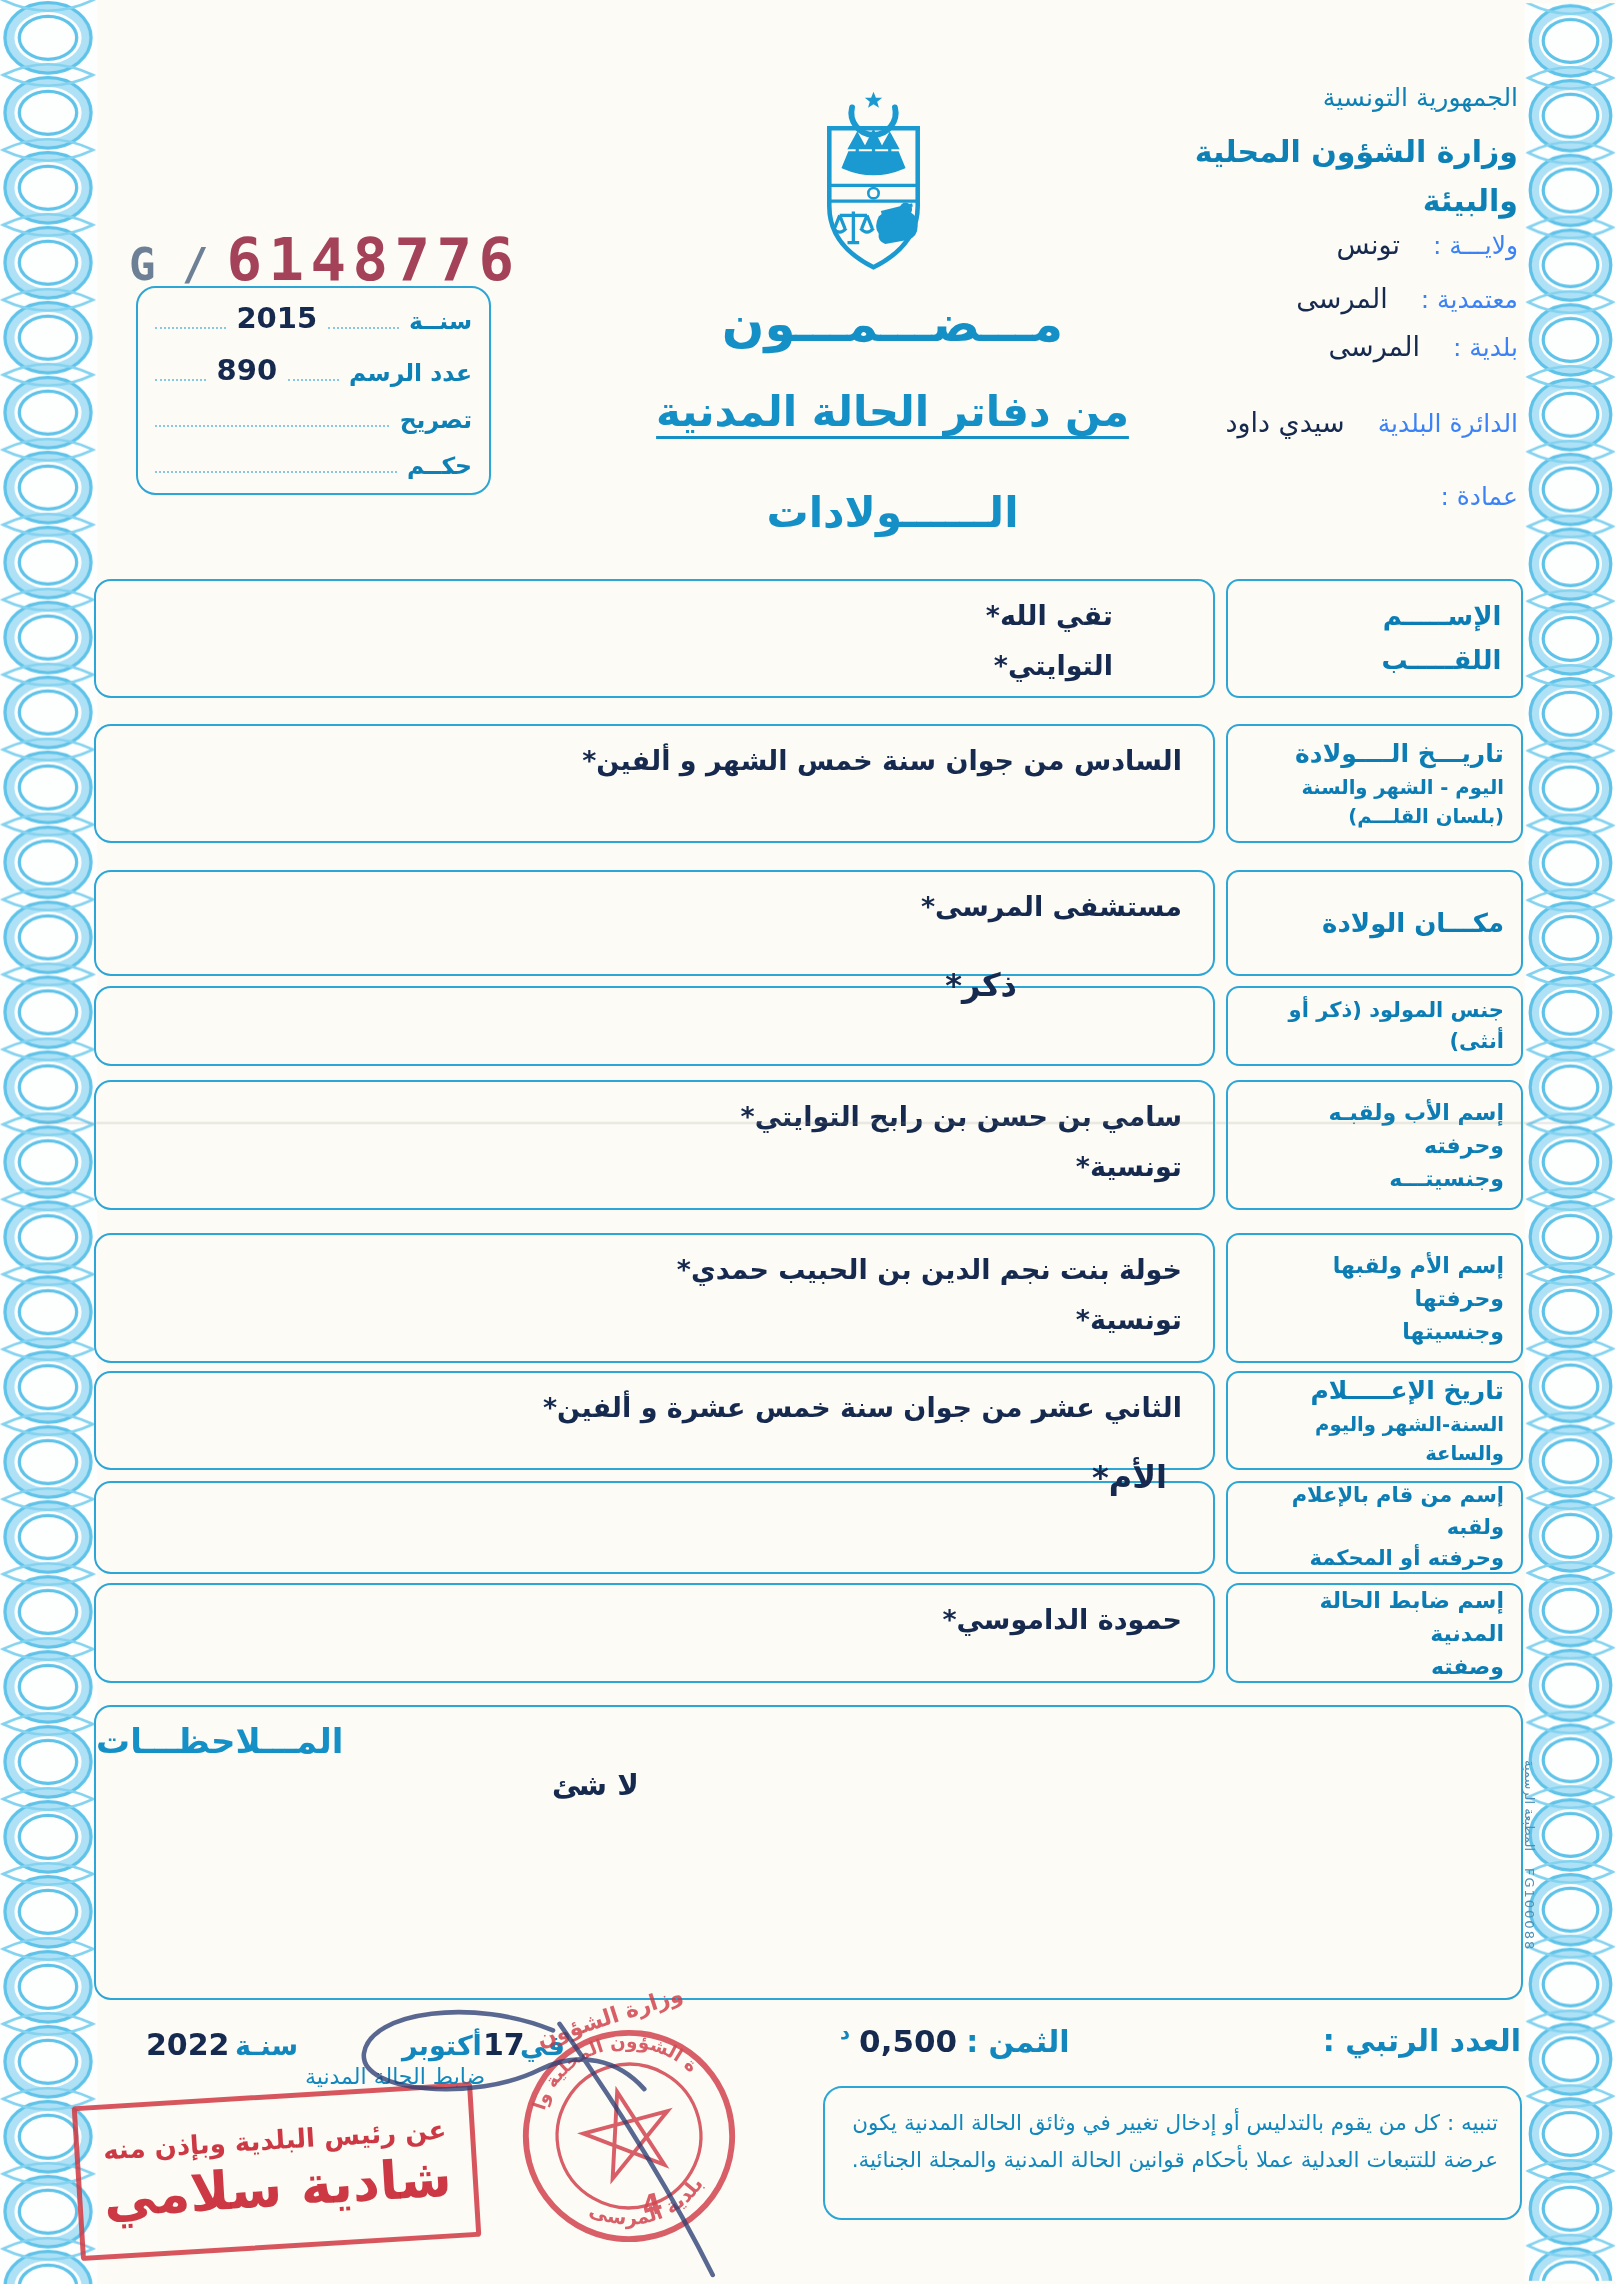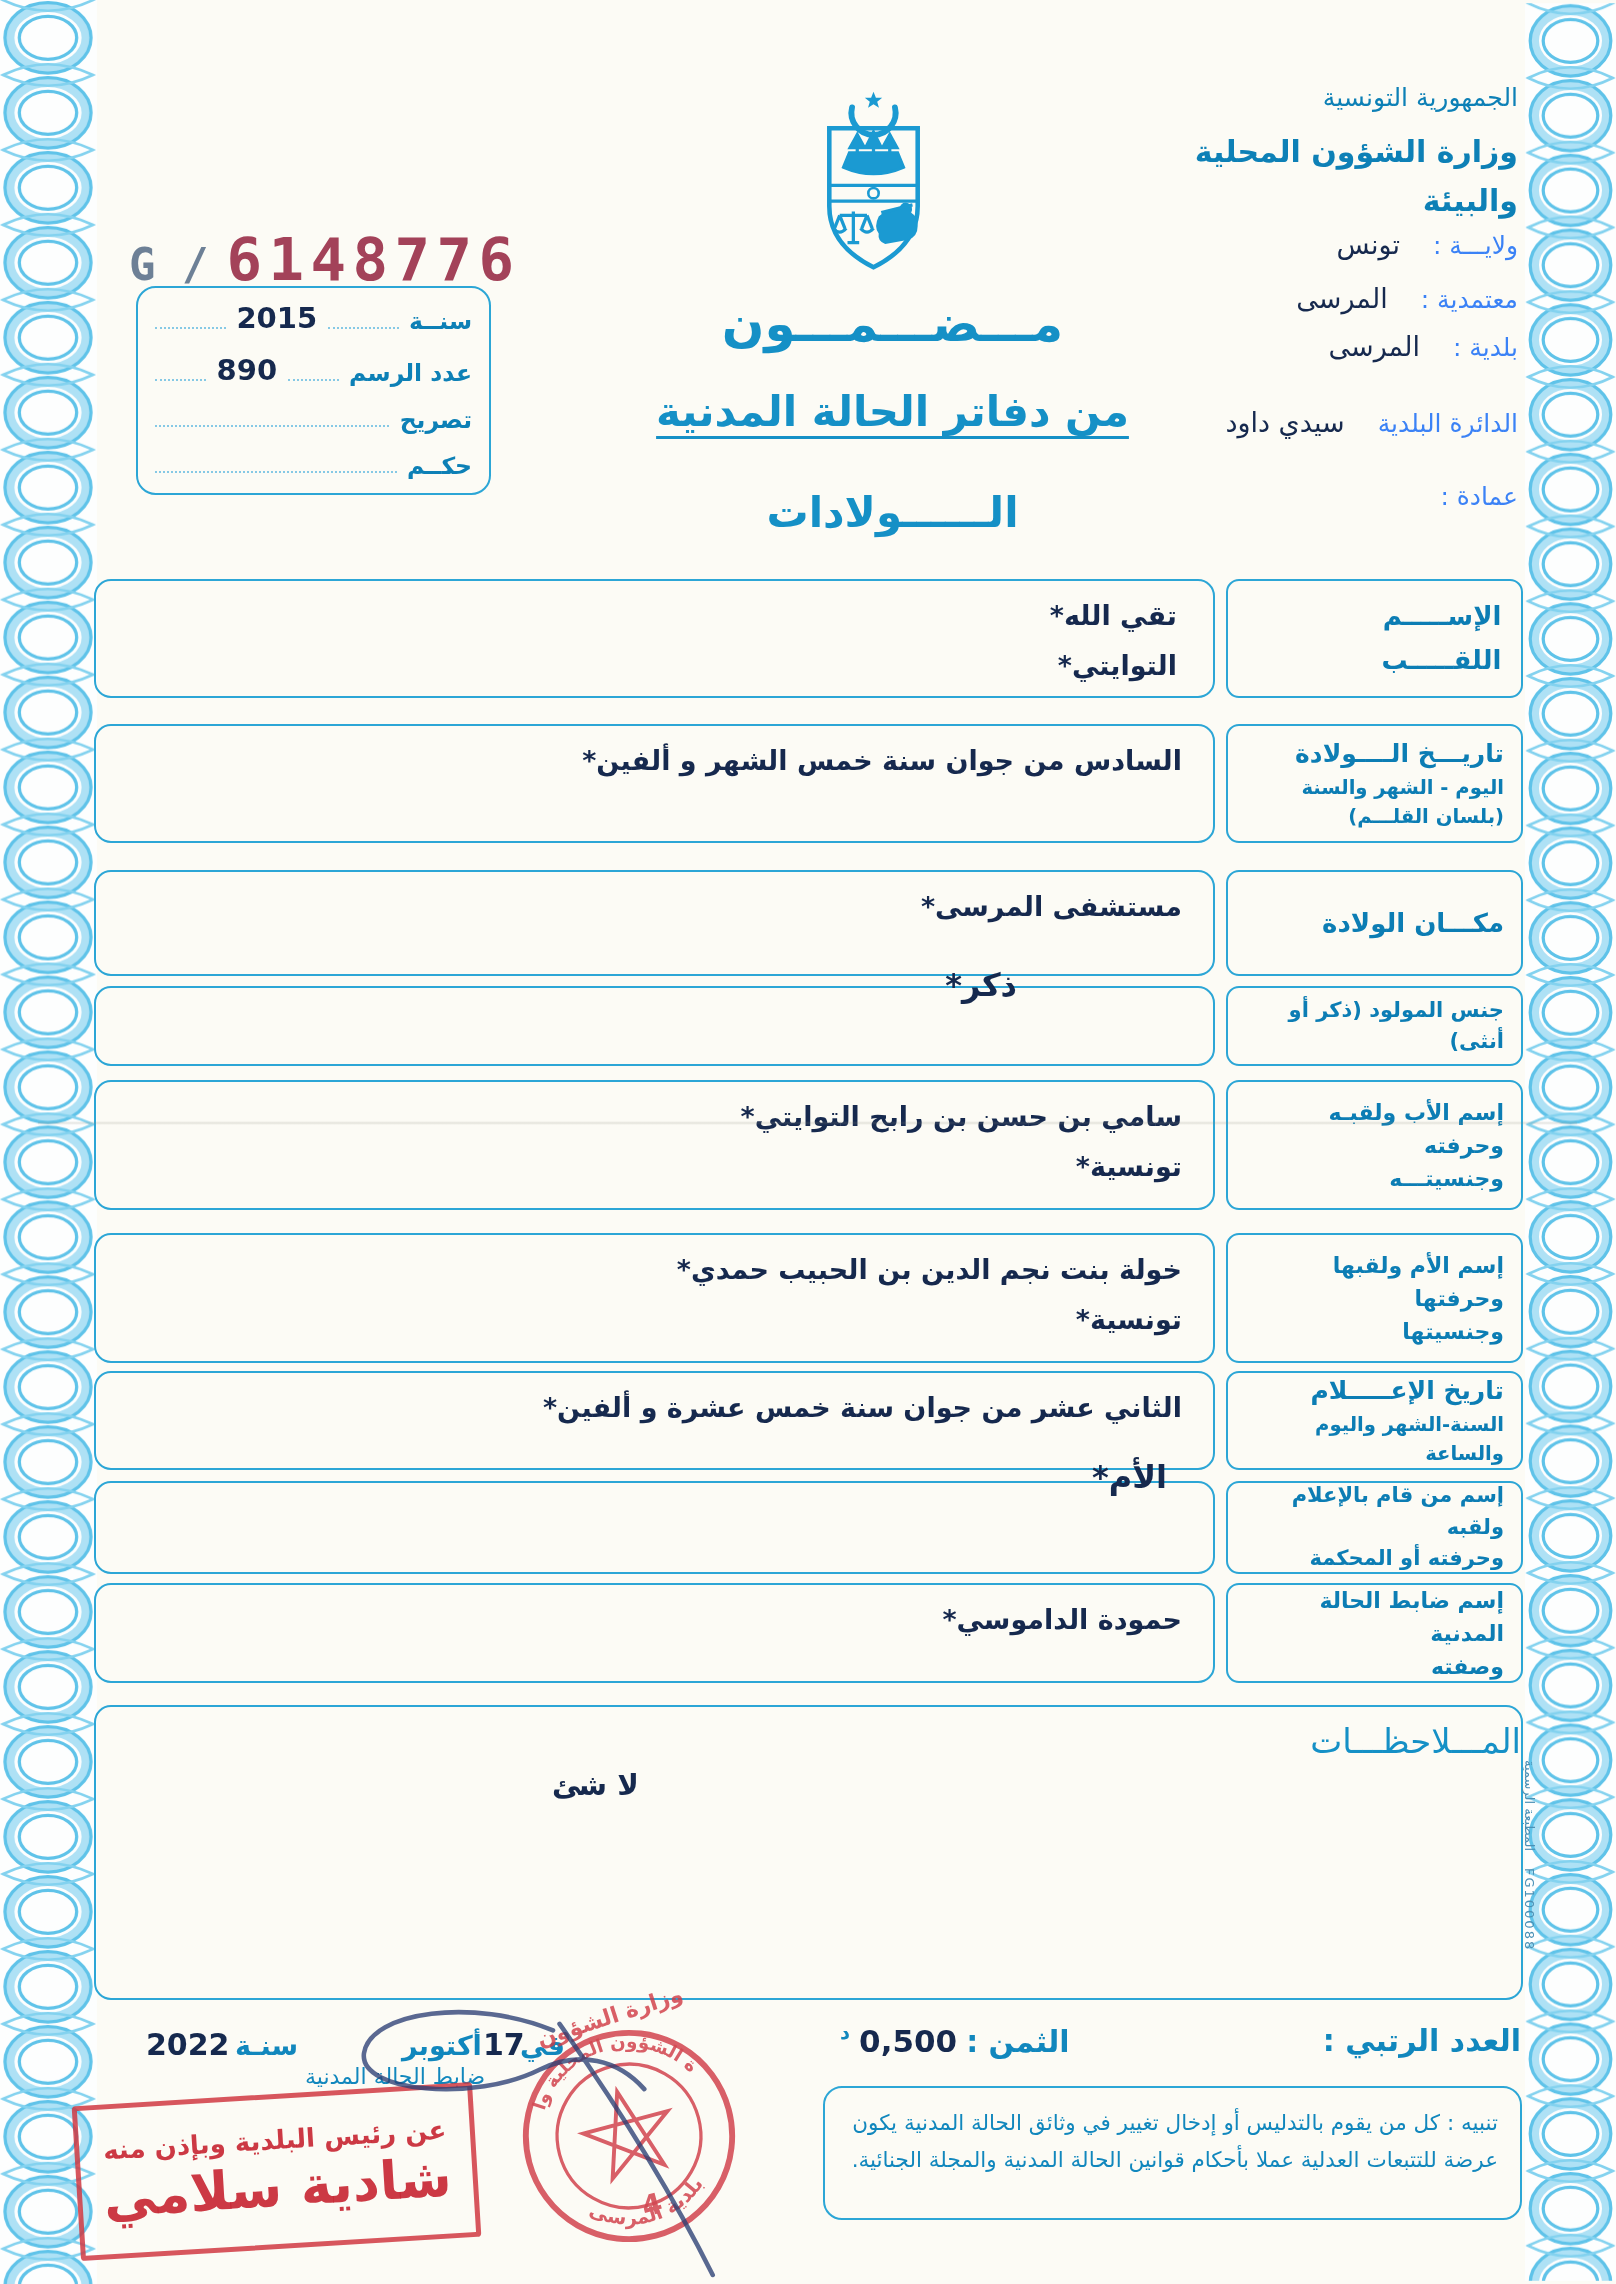--- a/index.html
+++ b/index.html
@@ -37,26 +37,26 @@
   .form-row{position:absolute;left:95px;width:1429px;z-index:2}
   .value-box{position:absolute;left:0;top:0;width:1121px;height:100%;border:2px solid #2ca6d6;border-radius:17px}
   .label-box{position:absolute;right:0;top:0;width:297px;height:100%;border:2px solid #2ca6d6;border-radius:13px;display:flex;flex-direction:column;justify-content:center;padding:9px 17px;color:#0c7db4;line-height:1.5}
   .label-box.spread{justify-content:space-between;padding:15.6px 19.6px}
   .lab{font-weight:bold;font-size:25px}
   .lab-big{font-size:26px}
   .lab-mid{font-size:22px}
   .lab-small{font-size:21px}
   .lab-sub{font-size:19.6px;font-weight:bold}
   .value-lines{display:flex;flex-direction:column;padding:10.4px 31px 0 13px;line-height:1.85}
-  .pr110{padding-right:36px}
+  .pr110{padding-right:100px}
   .val{font-size:27px;font-weight:bold;color:#16294e}
   .abs-val{position:absolute;font-size:32px;font-weight:bold;color:#16294e;white-space:nowrap}
   
   .notes-box{position:absolute;left:95px;top:1705px;width:1429px;height:295px;border:2px solid #2ca6d6;border-radius:17px;z-index:2}
-  .notes-title{position:absolute;top:14.3px;left:0;width:100%;text-align:right;font-size:34px;font-weight:normal;color:#1590c6;letter-spacing:2px}
+  .notes-title{position:absolute;top:14.3px;left:0;width:100%;text-align:left;font-size:34px;font-weight:bold;color:#1590c6;letter-spacing:2px}
   .notes-value{position:absolute;top:61px;left:456px;font-size:29px;font-weight:bold;color:#16294e}
   
   .footer-label{position:absolute;font-size:30px;font-weight:bold;color:#1187bd;z-index:2;white-space:nowrap}
   .order-label{right:95px;top:2023px}
   .price{left:841px;top:2023px;display:flex;align-items:baseline;gap:9px}
   .price-number{font-size:31px;color:#16294e;direction:ltr}
   .price-unit{font-size:19.6px;position:relative;top:-13px}
   .date-part{position:absolute;z-index:2;font-size:27px;color:#1187bd;font-weight:bold;white-space:nowrap}
   .date-num{color:#16294e;font-size:30px}
   .notice-box{position:absolute;left:824px;top:2086px;width:699px;height:134px;border:2px solid #2ca6d6;border-radius:19px;padding:15.6px 22px;font-size:21.5px;line-height:1.75;color:#1187bd;text-align:right;z-index:2}

